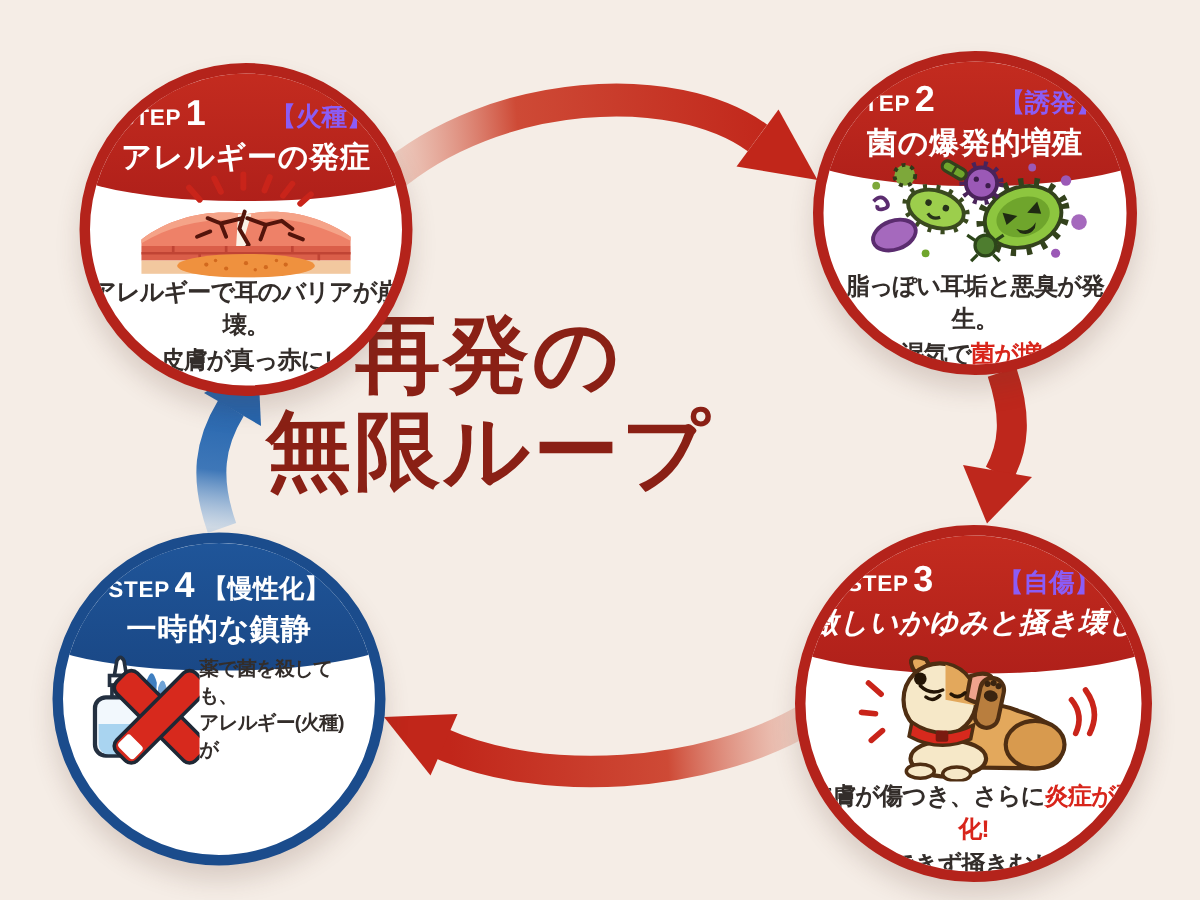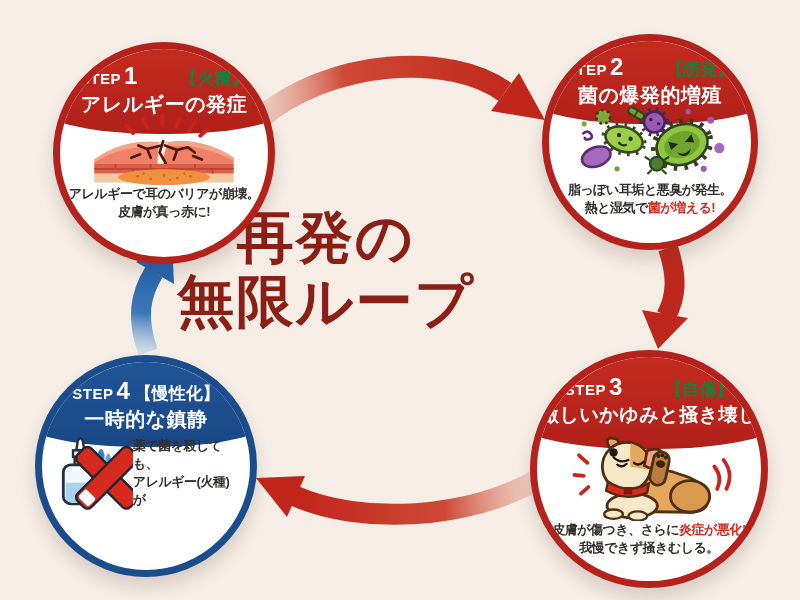--- a/index.html
+++ b/index.html
@@ -23,39 +23,39 @@
   .circle.blue{border:7px solid #1B4C8C;}
   .head-fill{position:absolute;left:-15%;top:-6%;width:130%;height:47%;
              border-radius:0 0 48% 48% / 0 0 34% 34%;}
   .red  .head-fill{background:linear-gradient(180deg,#C62D20,#B0201A);}
   .blue .head-fill{background:linear-gradient(180deg,#20579C,#1A4886);}
   .head-text{position:absolute;left:0;top:0;width:100%;text-align:center;color:#fff;}
   .step-line{display:flex;justify-content:center;align-items:baseline;gap:3px;font-weight:900;}
   .step-word{font-size:15px;letter-spacing:.5px;}
   .step-num{font-size:24px;}
   .step-tag{font-size:17px;margin-left:2px;}
-  .tag-yellow{color:#15803d;margin-left:40px;}
+  .tag-yellow{color:#8b5cf6;margin-left:40px;}
   .tag-white{color:#FFFFFF;text-align:center;}
   .step-title{font-weight:900;font-size:20px;margin-top:1px;letter-spacing:.5px;}
   .content{position:absolute;left:0;width:100%;text-align:center;}
-  .caption{font-weight:700;font-size:13px;line-height:1.4;color:#332D2A;letter-spacing:-.5px;}
+  .caption{font-weight:700;font-size:16px;line-height:1.4;color:#332D2A;letter-spacing:-.5px;}
   .em-red{color:#D8251B;}
   .em-blue{color:#1C55A6;}
 
   
   #c1{left:53px;top:42px;width:208px;height:208px;}
   #c1 .head-text{top:13px;}
   #c1 .content{top:64px;}
   #c2{left:542px;top:34px;width:202px;height:202px;}
   #c2 .head-text{top:12px;}
   #c2 .content{top:62px;}
   #c3{left:530px;top:350px;width:224px;height:224px;}
   #c3 .head-text{top:16px;}
   #c3 .content{top:70px;}
-  #c3 .step-title{font-size:19px;}
+  #c3 .step-title{font-size:19px;font-style:italic;}
   #c4{left:35px;top:355px;width:208px;height:208px;}
   #c4 .head-text{top:15px;}
   #c4 .content{top:68px;}
   #c4 .body-row{display:flex;align-items:center;justify-content:center;gap:0;padding:0 10px;}
   #c4 .caption{text-align:left;font-size:13px;}
   .illus{display:block;margin:0 auto;}
 </style>
 </head>
 <body>
 

